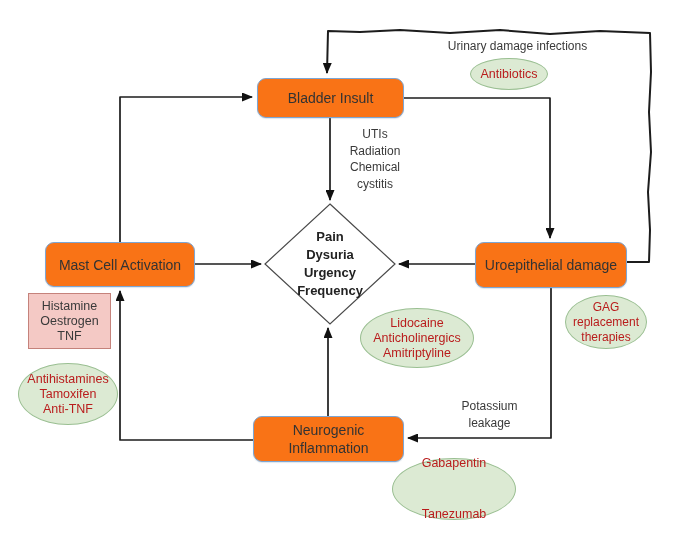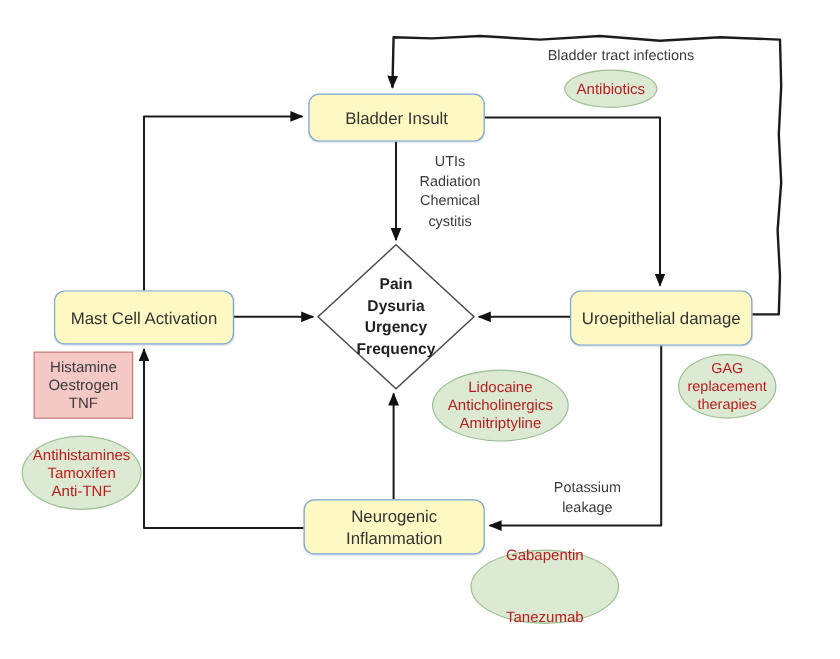--- a/index.html
+++ b/index.html
@@ -3,21 +3,21 @@
 <meta charset="utf-8">
 <style>
   html,body{margin:0;padding:0;background:#ffffff;}
   #stage{
     position:relative;width:700px;height:549px;background:#ffffff;overflow:hidden;
     font-family:"Liberation Sans","DejaVu Sans",sans-serif;color:#333333;
   }
   #connectors{position:absolute;left:0;top:0;width:700px;height:549px;}
   .node{
     position:absolute;display:flex;flex-direction:column;align-items:center;justify-content:center;
-    background:#fef9c3;border:1.4px solid #7ca6d4;border-radius:9px;
+    background:#f97316;border:1.4px solid #7ca6d4;border-radius:9px;
     font-size:14px;color:#333333;text-align:center;line-height:18px;box-sizing:border-box;
     box-shadow:0 1px 1px rgba(120,150,180,0.25);
   }
   .mediator{
     position:absolute;display:flex;flex-direction:column;align-items:center;justify-content:center;
     background:#f4c9c5;border:1.3px solid #c5827b;
     font-size:12.5px;color:#3a3a3a;text-align:center;line-height:15px;box-sizing:border-box;
   }
   .treatment{
     position:absolute;display:flex;flex-direction:column;align-items:center;justify-content:center;
@@ -109,21 +109,21 @@
     <span class="line">Antihistamines</span>
     <span class="line">Tamoxifen</span>
     <span class="line">Anti-TNF</span>
   </div>
 
   <div class="treatment" style="left:392px;top:458px;width:124px;height:62px;gap:36px;">
     <span class="line">Gabapentin</span>
     <span class="line">Tanezumab</span>
   </div>
 
-  <div class="edge-label" style="left:445px;top:38px;width:145px;">Bladder tract infections</div>
+  <div class="edge-label" style="left:445px;top:38px;width:145px;">Urinary damage infections</div>
 
   <div class="edge-label" style="left:333px;top:126px;width:84px;">
     <span class="line">UTIs</span>
     <span class="line">Radiation</span>
     <span class="line">Chemical</span>
     <span class="line">cystitis</span>
   </div>
 
   <div class="edge-label" style="left:442px;top:398px;width:95px;">
     <span class="line">Potassium</span>

